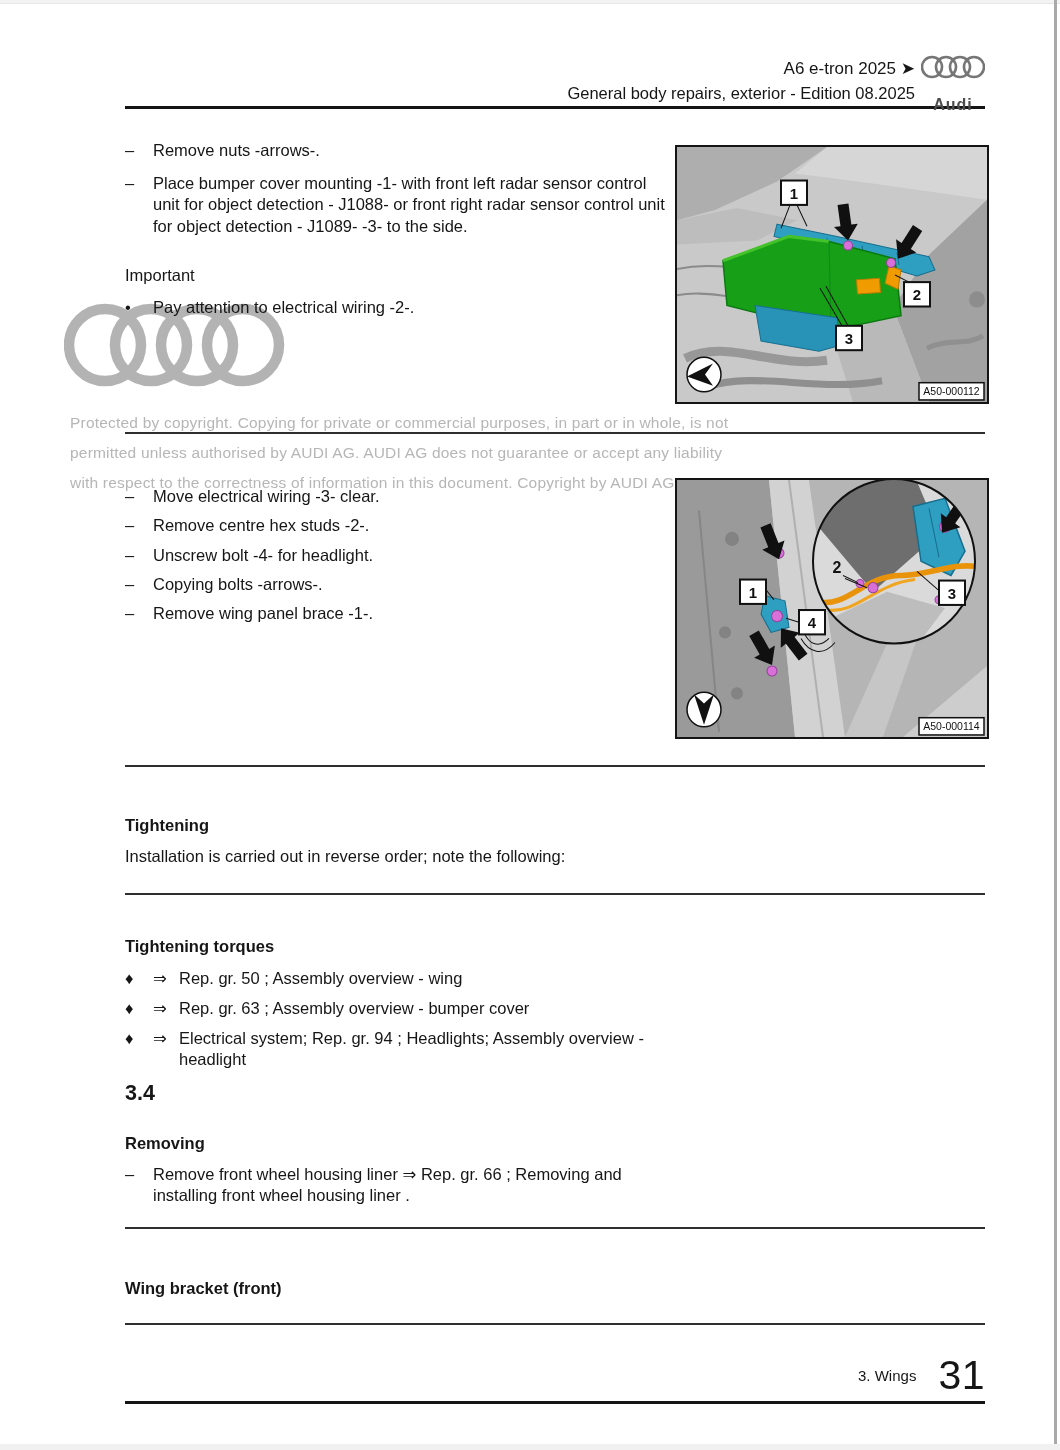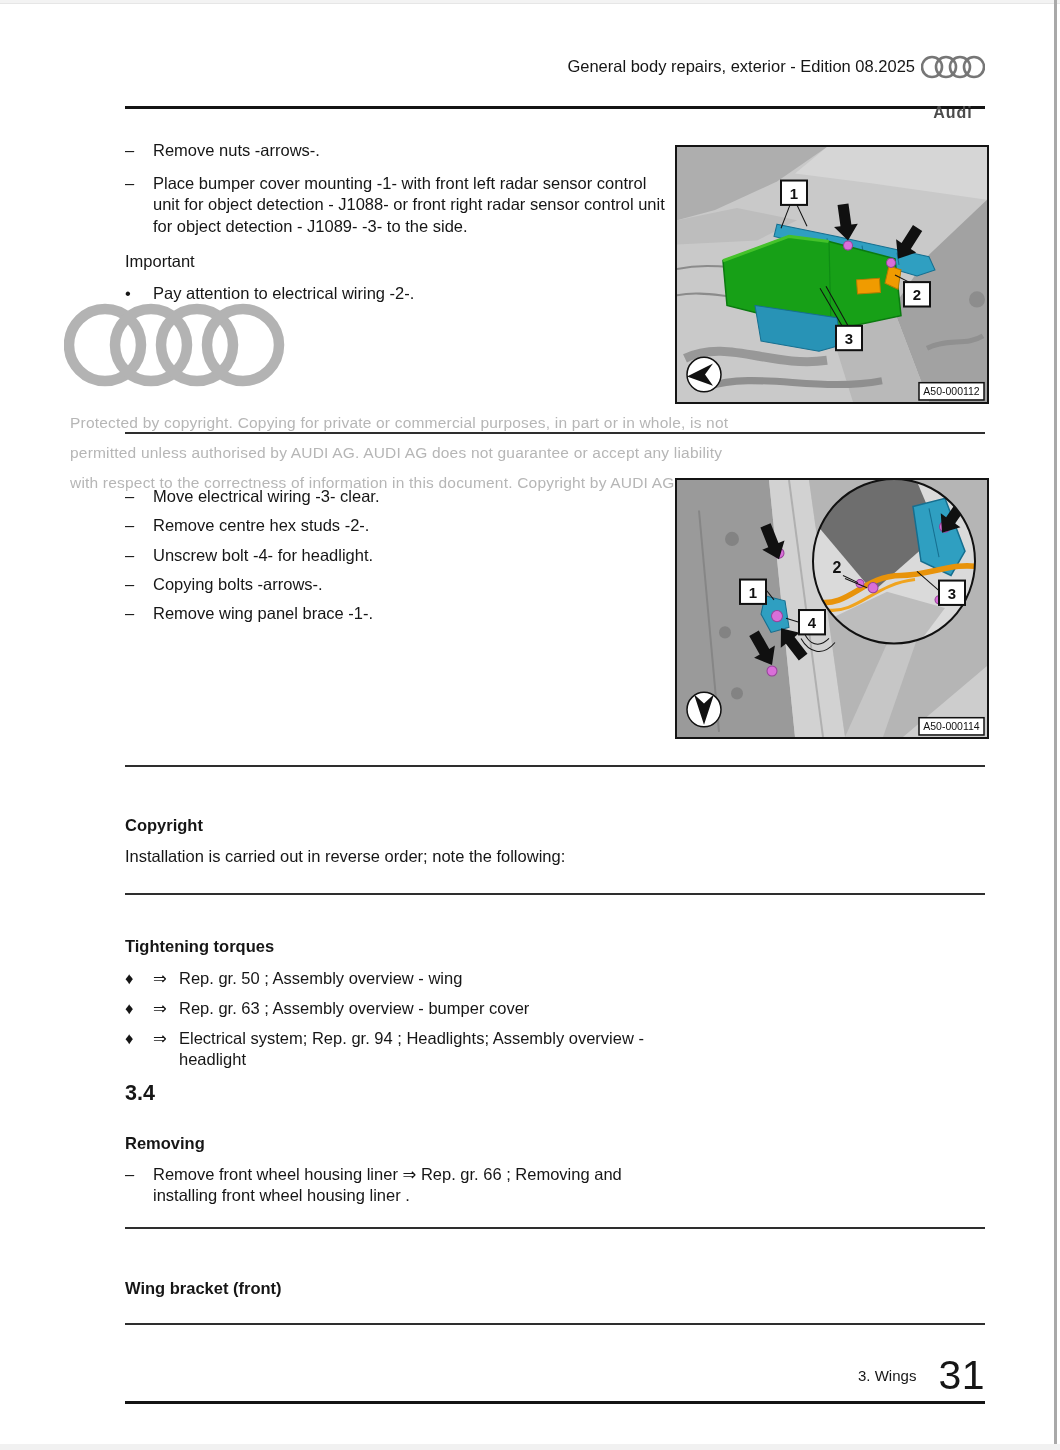--- a/index.html
+++ b/index.html
@@ -15,21 +15,21 @@
 
   
   .rule { position:absolute; left:125px; width:860px; height:2px; background:#2e2e2e; z-index:2; }
   .rule.thick { height:3px; background:#141414; }
 
   
   .hdr-text { position:absolute; top:55px; left:315px; width:600px; text-align:right; z-index:3; }
   .hdr-l1 { font-size:17px; line-height:27px; }
   .hdr-l2 { font-size:16.5px; line-height:22px; }
   .hdr-logo { position:absolute; left:919px; top:52px; width:68px; text-align:center; z-index:3; }
-  .wordmark { font-size:16px; font-weight:bold; color:#4c4c4c; letter-spacing:1px; margin-top:16px; }
+  .wordmark { font-size:16px; font-weight:bold; color:#4c4c4c; letter-spacing:1px; margin-top:8px; }
 
   
   .wm-rings { position:absolute; left:64px; top:301px; z-index:0; }
   .wm-line { position:absolute; left:70px; font-size:15.5px; color:#b6b6b6; letter-spacing:0.2px; white-space:nowrap; z-index:0; }
 
   
   .col { position:absolute; left:125px; width:545px; font-size:16.5px; line-height:21.5px; z-index:2; }
   .li { display:flex; }
   .m { width:28px; flex:none; }
   .am { width:26px; flex:none; }
@@ -65,20 +65,21 @@
         <circle cx="179" cy="44" r="36"></circle>
       </g>
     </svg>
   </div>
 
   <div class="wm-line" style="top:414px">Protected by copyright. Copying for private or commercial purposes, in part or in whole, is not</div>
   <div class="wm-line" style="top:444px">permitted unless authorised by AUDI AG. AUDI AG does not guarantee or accept any liability</div>
   <div class="wm-line" style="top:474px">with respect to the correctness of information in this document. Copyright by AUDI AG.</div>
 
   <div class="hdr-text">
+    <div class="hdr-l1">A6 e-tron 2025 ➤</div>
     <div class="hdr-l2">General body repairs, exterior - Edition 08.2025</div>
   </div>
   <div class="hdr-logo">
     <svg width="64" height="32" viewBox="0 0 64 32">
       <g fill="none" stroke="#767676" stroke-width="2.6">
         <circle cx="11" cy="15" r="10"></circle>
         <circle cx="25" cy="15" r="10"></circle>
         <circle cx="39" cy="15" r="10"></circle>
         <circle cx="53" cy="15" r="10"></circle>
       </g>
@@ -89,21 +90,21 @@
 
   <div class="col" style="top:140px">
     <div class="li" style="margin-bottom:11px">
       <span class="m">–</span>
       <span>Remove nuts -arrows-.</span>
     </div>
     <div class="li">
       <span class="m">–</span>
       <span>Place bumper cover mounting -1- with front left radar sensor control unit for object detection - J1088- or front right radar sensor control unit for object detection - J1089- -3- to the side.</span>
     </div>
-    <div style="margin-top:14px">Important</div>
+    <div style="margin-top:28px">Important</div>
     <div class="li" style="margin-top:10px">
       <span class="m">•</span>
       <span>Pay attention to electrical wiring -2-.</span>
     </div>
   </div>
 
   <div class="figure fig1">
     <svg viewBox="0 0 310 251" preserveAspectRatio="none">
       <rect width="310" height="251" fill="#c9c9c9"></rect>
       <g>
@@ -270,21 +271,21 @@
       <g>
         <rect x="242" y="234" width="65" height="17" fill="#fff" stroke="#111" stroke-width="1.5"></rect>
         <text x="274.5" y="246.5" class="figcode">A50-000114</text>
       </g>
     </svg>
   </div>
 
   <div class="rule" style="top:765px"></div>
 
   <div class="col" style="top:815px">
-    <div class="b">Copyright</div>
+    <div class="b">Tightening</div>
     <div style="margin-top:9px">Installation is carried out in reverse order; note the following:</div>
   </div>
 
   <div class="rule" style="top:893px"></div>
 
   <div class="col" style="top:936px">
     <div class="b">Tightening torques</div>
     <div class="li" style="margin-top:10px">
       <span class="m">♦</span>
       <span class="am">⇒</span>

